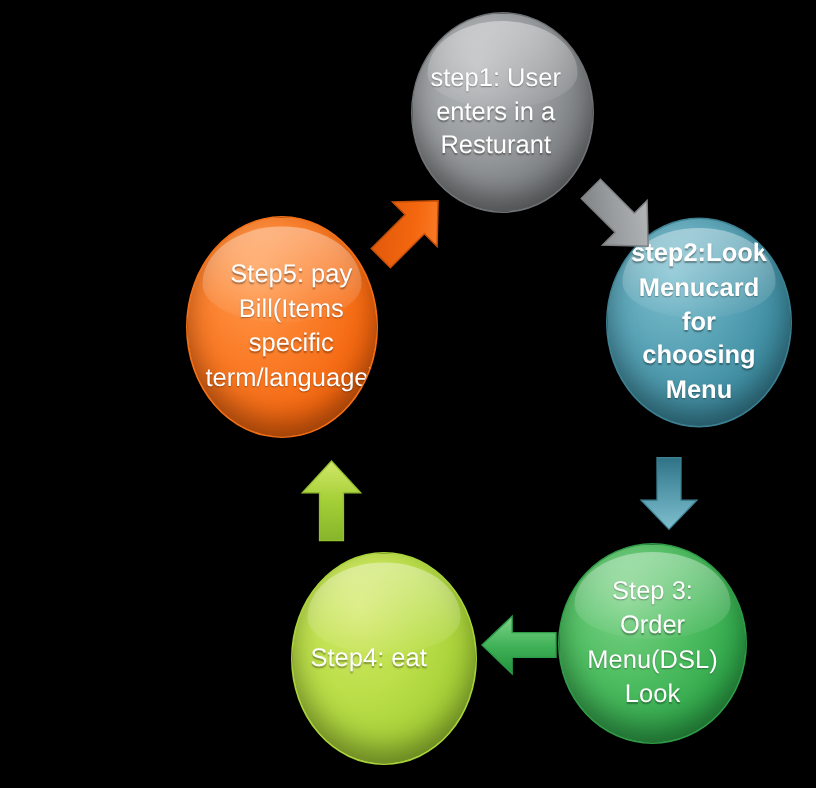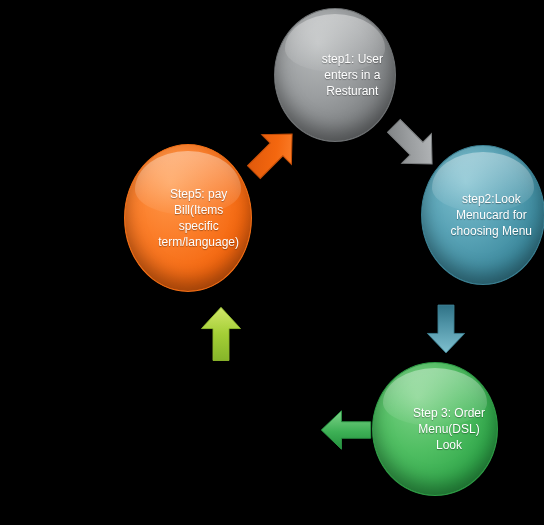--- a/index.html
+++ b/index.html
@@ -14,24 +14,24 @@
     background: #000000;
     overflow: hidden;
     font-family: "Liberation Sans", sans-serif;
   }
 
   .node {
     position: absolute;
     border-radius: 50%;
     display: flex;
     align-items: center;
-    justify-content: flex-end;
+    justify-content: flex-start;
     text-align: center;
     color: #ffffff;
-    font-size: 12px;
+    font-size: 17px;
     line-height: 1.35;
     box-sizing: border-box;
     padding: 6px 12px;
     overflow: hidden;
   }
   .node .label {
     position: relative;
     z-index: 3;
     display: block;
     white-space: pre-line;
@@ -53,24 +53,25 @@
 
   
   #node-step1 {
     left: 274px; top: 8px; width: 122px; height: 134px;
     background: radial-gradient(ellipse at 36% 26%, #b9bcbd 0%, #9a9d9f 40%, #7c7f81 70%, #5f6265 100%);
     border: 1px solid #6e7173;
     box-shadow: 0 6px 14px rgba(0,0,0,0.75), inset 0 -10px 18px rgba(0,0,0,0.35);
   }
   
   #node-step2 {
-    left: 421px; top: 145px; width: 124px; height: 140px;
+    left: 404px; top: 145px; width: 124px; height: 140px;
     background: radial-gradient(ellipse at 36% 26%, #7fc0cf 0%, #59a3b6 38%, #3d8a9e 68%, #2b6d80 100%);
     border: 1px solid #3b7f91;
     box-shadow: 0 6px 14px rgba(0,0,0,0.75), inset 0 -10px 18px rgba(0,0,0,0.35);
+    font-weight: bold;
   }
   
   #node-step3 {
     left: 372px; top: 362px; width: 126px; height: 134px;
     background: radial-gradient(ellipse at 36% 26%, #7fd389 0%, #51bf63 38%, #31a84b 70%, #1f8c3a 100%);
     border: 1px solid #2e9a45;
     box-shadow: 0 6px 14px rgba(0,0,0,0.75), inset 0 -10px 18px rgba(0,0,0,0.35);
   }
   
   #node-step4 {
@@ -182,20 +183,23 @@
 Menucard for
 choosing Menu</span>
   </div>
 
   <div class="node" id="node-step3">
     <span class="label">Step 3: Order
 Menu(DSL)
 Look</span>
   </div>
 
+  <div class="node" id="node-step4">
+    <span class="label">Step4: eat</span>
+  </div>
 
   <div class="node" id="node-step5">
     <span class="label">Step5: pay
 Bill(Items
 specific
 term/language)</span>
   </div>
 
 </div>
 

